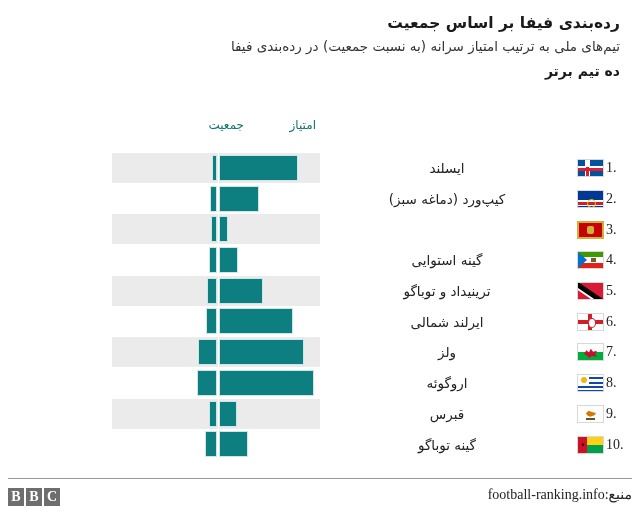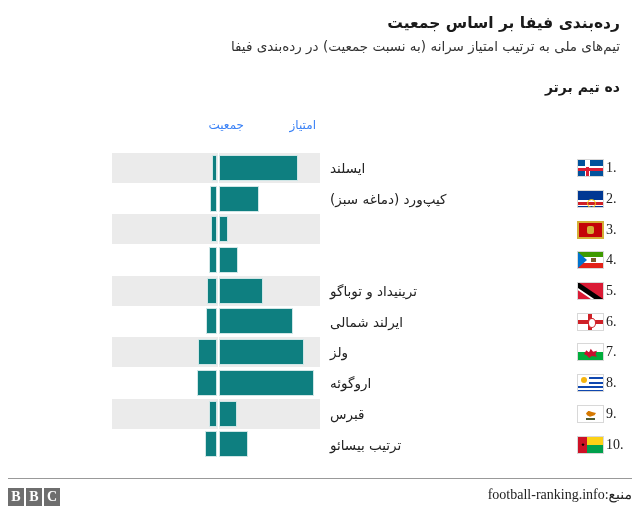--- a/index.html
+++ b/index.html
@@ -20,29 +20,29 @@
   .title {
     font-size: 15.5px; font-weight: bold; color: #1a1a1a;
     line-height: 1.2; direction: rtl;
   }
   .subtitle {
     font-size: 13.5px; font-weight: normal; color: #333333;
     line-height: 1.35; direction: rtl; margin-top: 4px;
   }
   .section-label {
     font-size: 14px; font-weight: bold; color: #1a1a1a;
-    direction: rtl; margin-top: 24px;
+    direction: rtl; margin-top: 8px;
   }
 
   
   .chart { position: absolute; left: 0; top: 118px; width: 640px; height: 340px; }
 
   .axis-labels { position: absolute; top: 0; left: 100px; width: 230px; height: 22px; }
   .axis-label {
-    position: absolute; font-size: 12px; color: #3b82f6;
+    position: absolute; font-size: 12px; color: #0f766e;
     direction: rtl; white-space: nowrap;
   }
   .axis-label.points   { right: 14px; top: 0; }
   .axis-label.pop      { right: 86px; top: 0; }
 
   .rows { position: absolute; top: 35px; left: 0; width: 640px; }
   .row {
     position: relative; height: 30.7px; width: 640px;
   }
   .row-band {
@@ -77,21 +77,21 @@
     padding-right: 6px; box-sizing: border-box;
     font-family: "Liberation Serif", serif;
   }
   .flag {
     width: 27px; height: 18px; margin-left: 9px; margin-right: 2px;
     border: 1px solid #d8d8d8; box-sizing: border-box;
     position: relative; overflow: hidden; flex: 0 0 auto;
   }
   .team {
     font-size: 13.5px; color: #222222; direction: rtl;
-    white-space: nowrap; text-align: left; flex: 1 1 auto;
+    white-space: nowrap; text-align: center; flex: 1 1 auto;
     padding-right: 4px;
   }
 
   
   .f-is { background: #02529c; }
   .f-is::before { content:""; position:absolute; left:0; top:6px; width:100%; height:5px; background:#fff; }
   .f-is::after  { content:""; position:absolute; left:7px; top:0; width:5px; height:100%; background:#fff; }
   .f-is i { position:absolute; left:8px; top:7px; width:3px; height:100%; background:#dc1e35; z-index:2;}
   .f-is b { position:absolute; left:0; top:7.5px; width:100%; height:3px; background:#dc1e35; z-index:2;}
 
@@ -257,20 +257,21 @@
           <div class="flag f-cv"><i></i><b></b></div>
           <div class="team">کیپ‌ورد (دماغه سبز)</div>
         </div>
         <div class="list-row">
           <div class="rank">3.</div>
           <div class="flag f-me"><i></i><b></b></div>
         </div>
         <div class="list-row">
           <div class="rank">4.</div>
           <div class="flag f-gq"><i></i><b></b></div>
+          <div class="team">گینه استوایی</div>
         </div>
         <div class="list-row">
           <div class="rank">5.</div>
           <div class="flag f-tt"><i></i><b></b></div>
           <div class="team">ترینیداد و توباگو</div>
         </div>
         <div class="list-row">
           <div class="rank">6.</div>
           <div class="flag f-ni"><i></i><b></b></div>
           <div class="team">ایرلند شمالی</div>
@@ -289,21 +290,21 @@
           <div class="rank">9.</div>
           <div class="flag f-cy">
             <i></i>
             <b></b>
           </div>
           <div class="team">قبرس</div>
         </div>
         <div class="list-row">
           <div class="rank">10.</div>
           <div class="flag f-gw"><i></i><b></b></div>
-          <div class="team">ترتیب بیسائو</div>
+          <div class="team">گینه توباگو</div>
         </div>
       </div>
   </div>
 
   <div class="footer-rule"></div>
   <div class="footer">
     <div class="bbc-logo" id="bbc-logo">
         <span>B</span>
         <span>B</span>
         <span>C</span>

